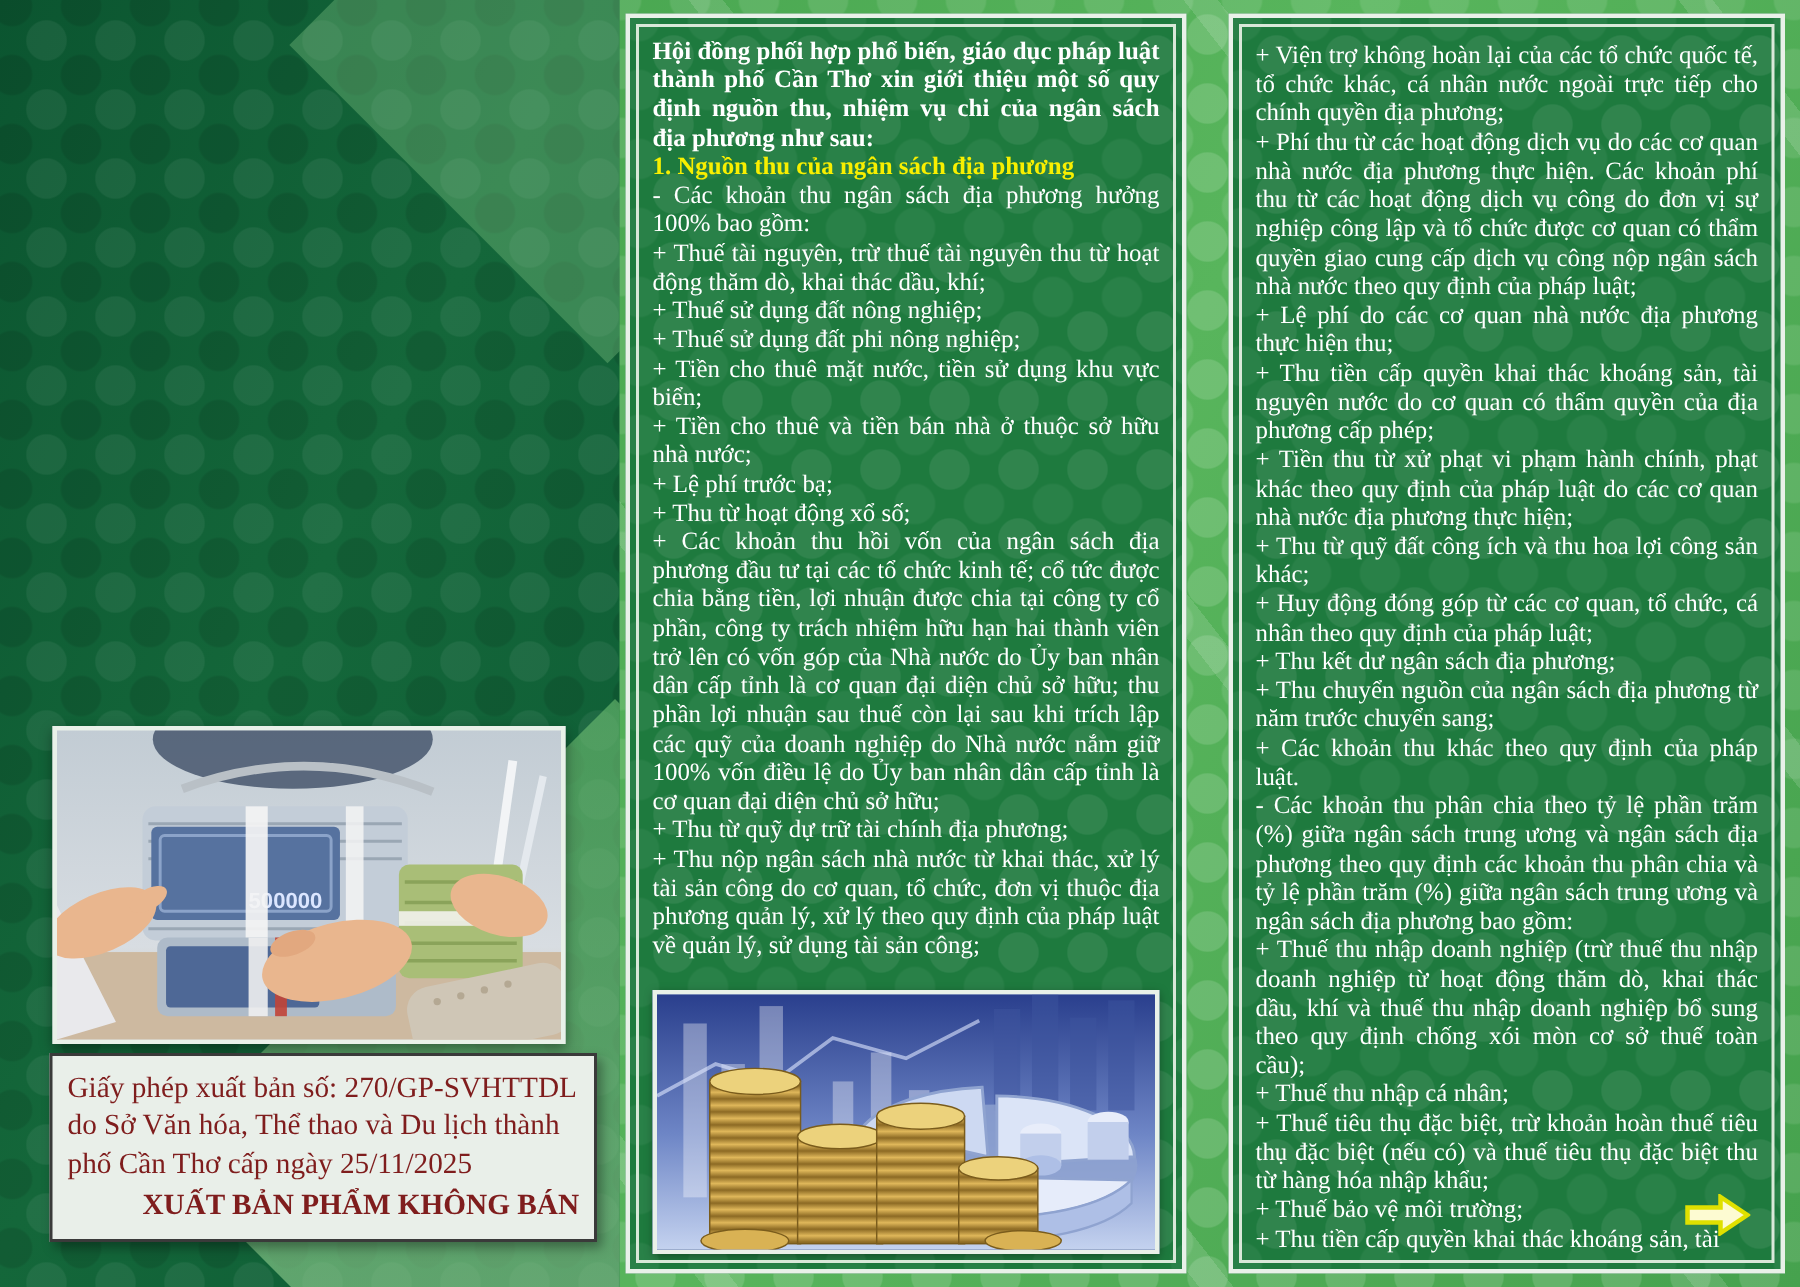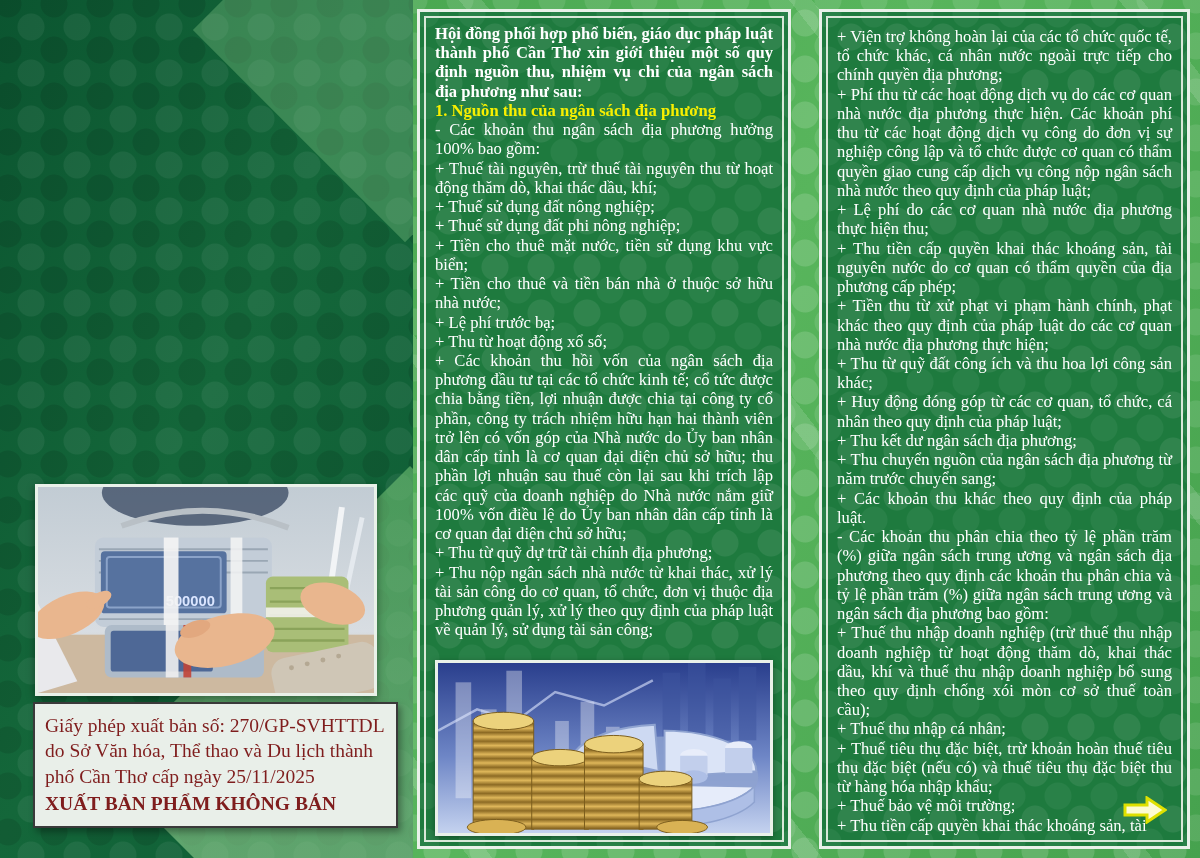--- a/index.html
+++ b/index.html
@@ -47,21 +47,21 @@
 
   .photo { position:absolute; left:35px; top:484px; width:342px; height:212px;
     border:3px solid #e9f1e9; box-shadow:0 3px 8px rgba(0,0,0,.4);
     background:#cfd6da; }
   .photo svg { display:block; width:100%; height:100%; }
 
   .license { position:absolute; left:33px; top:702px; width:365px;
     background:#e9efe9; border:2px solid #3a3a3a; padding:9px 10px 10px;
     color:#7f1d1d; font-size:19.5px; line-height:1.3;
     box-shadow:3px 4px 7px rgba(0,0,0,.35); }
-  .license-bold { font-weight:bold; text-align:left; margin-top:2px; }
+  .license-bold { font-weight:bold; text-align:right; margin-top:2px; }
 
   
   .panel { position:absolute; top:9px; height:840px; z-index:2;
     background:#1e7a3e; border:3px solid #e9f1e9; }
   .panel::before { content:""; position:absolute; inset:0; z-index:0;
     background-image:
       radial-gradient(circle, rgba(255,255,255,.08) 13px, transparent 14px),
       radial-gradient(circle, rgba(255,255,255,.05) 13px, transparent 14px);
     background-size:46px 46px,46px 46px; background-position:6px 2px,29px 25px; }
   .panel::after { content:""; position:absolute; inset:4px; z-index:3;

